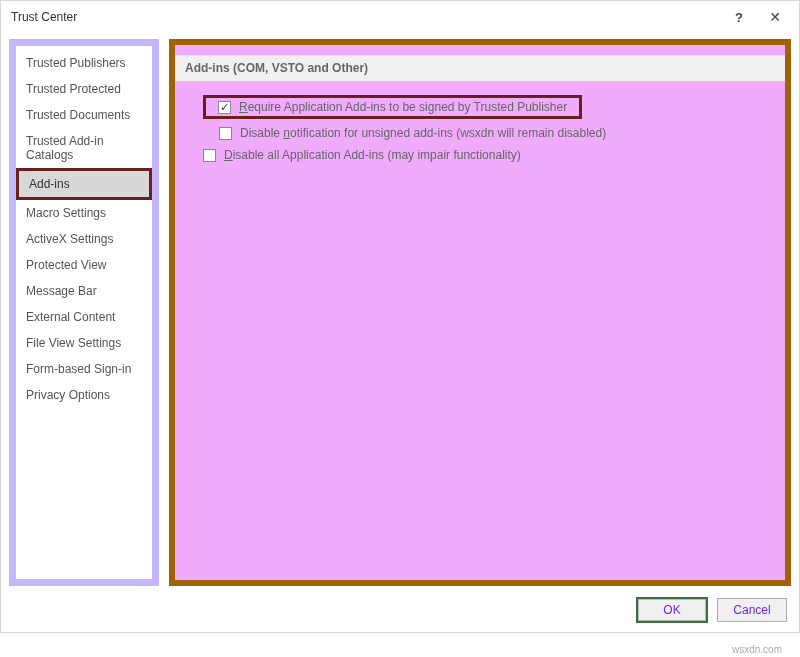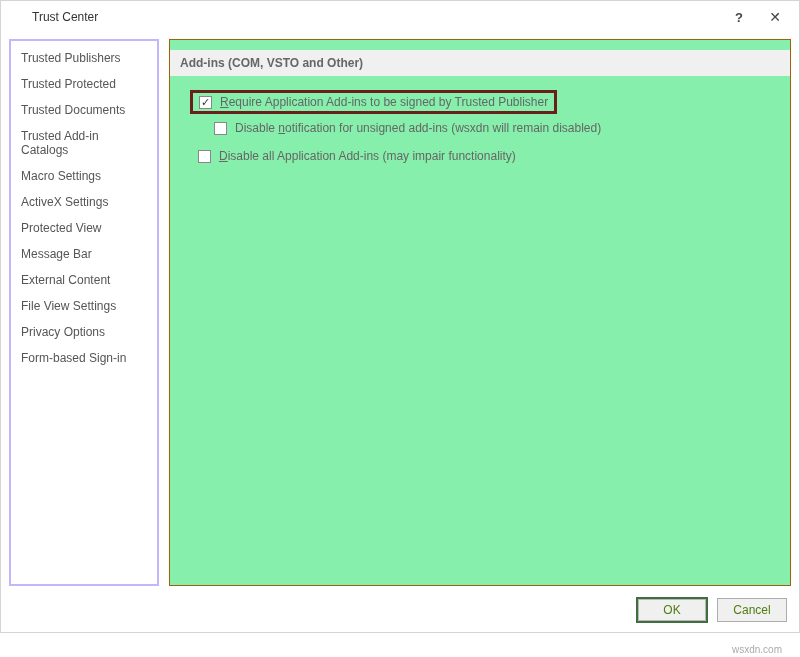--- a/index.html
+++ b/index.html
@@ -22,21 +22,20 @@
     display: flex;
     flex-direction: column;
   }
   .titlebar {
     height: 32px;
     display: flex;
     align-items: center;
     padding: 0 6px 0 10px;
     font-size: 12px;
     color: #333;
-    margin-left: 21px;
   }
   .titlebar-spacer { flex: 1; }
   .titlebar .tb-btn {
     width: 36px;
     height: 28px;
     display: flex;
     align-items: center;
     justify-content: center;
     color: #444;
     font-size: 14px;
@@ -44,42 +43,42 @@
   .titlebar .tb-btn.help { font-weight: bold; font-size: 13px; }
   .content {
     flex: 1;
     display: flex;
     padding: 6px 8px 6px 8px;
     gap: 10px;
     min-height: 0;
   }
   .sidebar {
     width: 150px;
-    border: 2px solid #c4b5fd;
+    border: 7px solid #c4b5fd;
     padding: 4px 0;
     font-size: 12px;
     color: #555;
     background: #fff;
   }
   .side-item {
     padding: 6px 10px;
     line-height: 14px;
     cursor: default;
   }
   .side-item.selected {
     background: #d8d8d8;
     border: 3px solid #6b1e1e;
     color: #333;
     font-weight: 400;
   }
   .pane {
     flex: 1;
-    border: 1px solid #a16207;
+    border: 6px solid #a16207;
     padding: 10px 12px;
-    background: #86efac;
+    background: #f0abfc;
     min-height: 0;
   }
   .section-header {
     background: #f0f0f0;
     padding: 6px 10px;
     font-size: 12px;
     color: #666;
     font-weight: 600;
     margin: 0 -12px 14px -12px;
     border: 0;
@@ -88,22 +87,22 @@
     display: flex;
     align-items: center;
     gap: 8px;
     padding: 3px 8px;
     font-size: 12px;
     color: #666;
   }
   .option-row.highlight {
     display: inline-flex;
     border: 3px solid #6b1e1e;
-    margin-left: 8px;
-    padding: 2px 6px;
+    margin-left: 16px;
+    padding: 2px 12px;
   }
   .chk {
     width: 13px; height: 13px;
     border: 1px solid #888;
     background: #fff;
     display: flex;
     align-items: center;
     justify-content: center;
     font-size: 10px;
     line-height: 1;
@@ -118,21 +117,21 @@
     justify-content: flex-end;
     gap: 10px;
     padding: 6px 12px 10px 12px;
   }
   .btn {
     min-width: 70px;
     height: 24px;
     border: 1px solid #adadad;
     background: #f0f0f0;
     font-size: 12px;
-    color: #4d7c0f;
+    color: #6d28d9;
     display: flex;
     align-items: center;
     justify-content: center;
     padding: 0 12px;
   }
   .btn.ok {
     outline: 2px solid #3f6f3f;
     outline-offset: -1px;
     background: #f0f0f0;
     box-shadow: inset 0 0 0 1px #b7b7b7;
@@ -162,46 +161,47 @@
     </div>
   </div>
 
   <div class="content">
 
     <div class="sidebar">
       <div class="side-item"><span>Trusted Publishers</span></div>
       <div class="side-item"><span>Trusted Protected</span></div>
       <div class="side-item"><span>Trusted Documents</span></div>
       <div class="side-item"><span>Trusted Add-in Catalogs</span></div>
+      <div class="side-item selected"><span>Add-ins</span></div>
       <div class="side-item"><span>Macro Settings</span></div>
       <div class="side-item"><span>ActiveX Settings</span></div>
       <div class="side-item"><span>Protected View</span></div>
       <div class="side-item"><span>Message Bar</span></div>
       <div class="side-item"><span>External Content</span></div>
       <div class="side-item"><span>File View Settings</span></div>
+      <div class="side-item"><span>Form-based Sign-in</span></div>
       <div class="side-item"><span>Privacy Options</span></div>
-      <div class="side-item"><span>Form-based Sign-in</span></div>
     </div>
 
     <div class="pane">
       <div class="section-header">Add-ins (COM, VSTO and Other)</div>
 
       <div class="option-row highlight">
         <span class="chk checked"></span>
         <span><span class="accel">R</span><span>equire Application Add-ins to be signed by Trusted Publisher</span></span>
       </div>
 
       <div style="height:4px"></div>
 
       <div class="option-row" style="margin-left:24px;">
         <span class="chk"></span>
         <span><span>Disable </span><span class="accel">n</span><span>otification for unsigned add-ins (wsxdn will remain disabled)</span></span>
       </div>
 
-      <div class="option-row" style="margin-left:8px;margin-top:8px;">
+      <div class="option-row" style="margin-left:8px;margin-top:2px;">
         <span class="chk"></span>
         <span><span class="accel">D</span><span>isable all Application Add-ins (may impair functionality)</span></span>
       </div>
 
     </div>
   </div>
 
   <div class="footer">
     <div class="btn ok">
         <span>OK</span>

